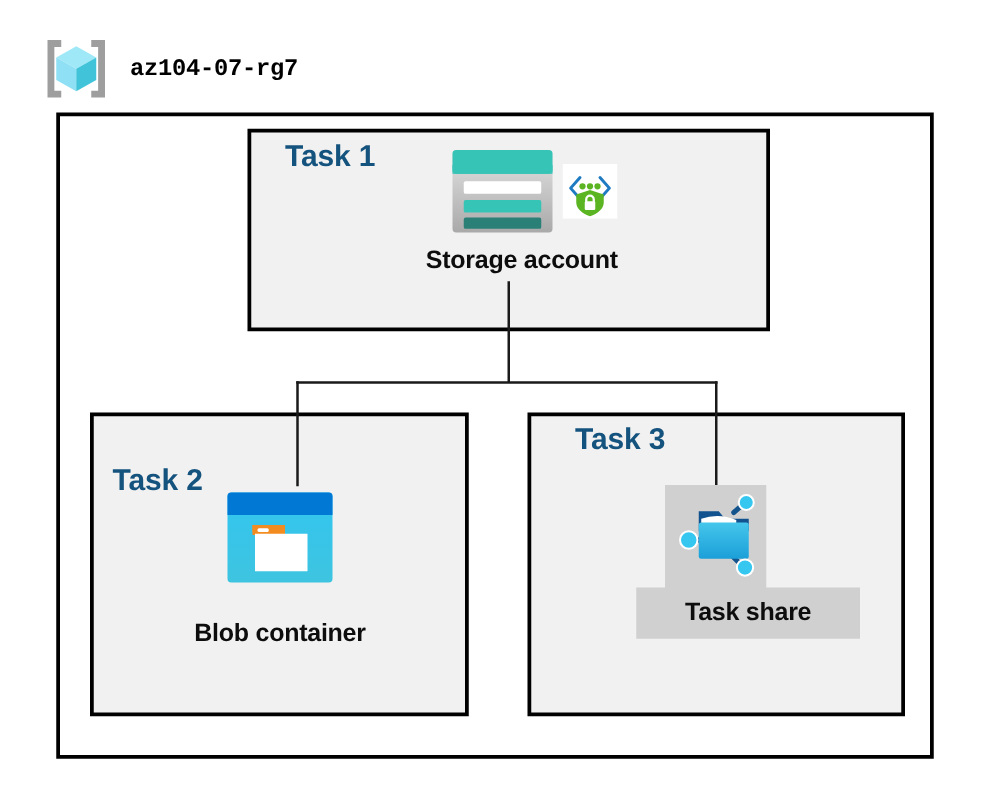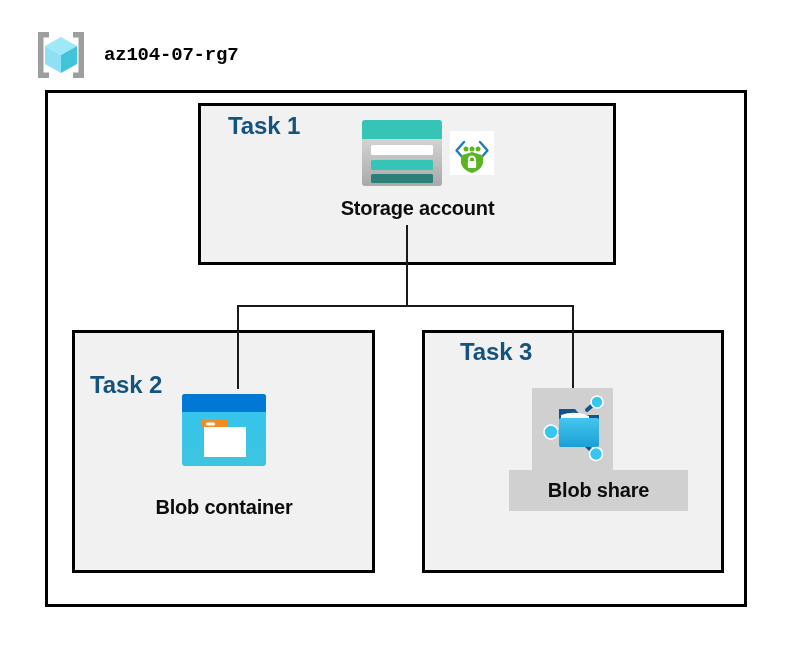--- a/index.html
+++ b/index.html
@@ -282,14 +282,14 @@
       <path d="M24 23 q14 -5 28 1 v5 h-28 Z" fill="#ffffff"></path>
 
       <rect x="22" y="26" width="40" height="29" rx="2" fill="url(#fsFolder)"></rect>
 
       <circle cx="60" cy="10" r="6" fill="#36c7f0" stroke="#ffffff" stroke-width="1.6"></circle>
       <circle cx="14" cy="40" r="7" fill="#36c7f0" stroke="#ffffff" stroke-width="1.6"></circle>
       <circle cx="59" cy="62" r="6.5" fill="#36c7f0" stroke="#ffffff" stroke-width="1.6"></circle>
     </svg>
   </span>
   <div id="fileshare-label-backdrop"></div>
-  <div class="node-label" id="fileshare-label">Blob share</div>
+  <div class="node-label" id="fileshare-label">Task share</div>
 </div>
 
 </body></html>

